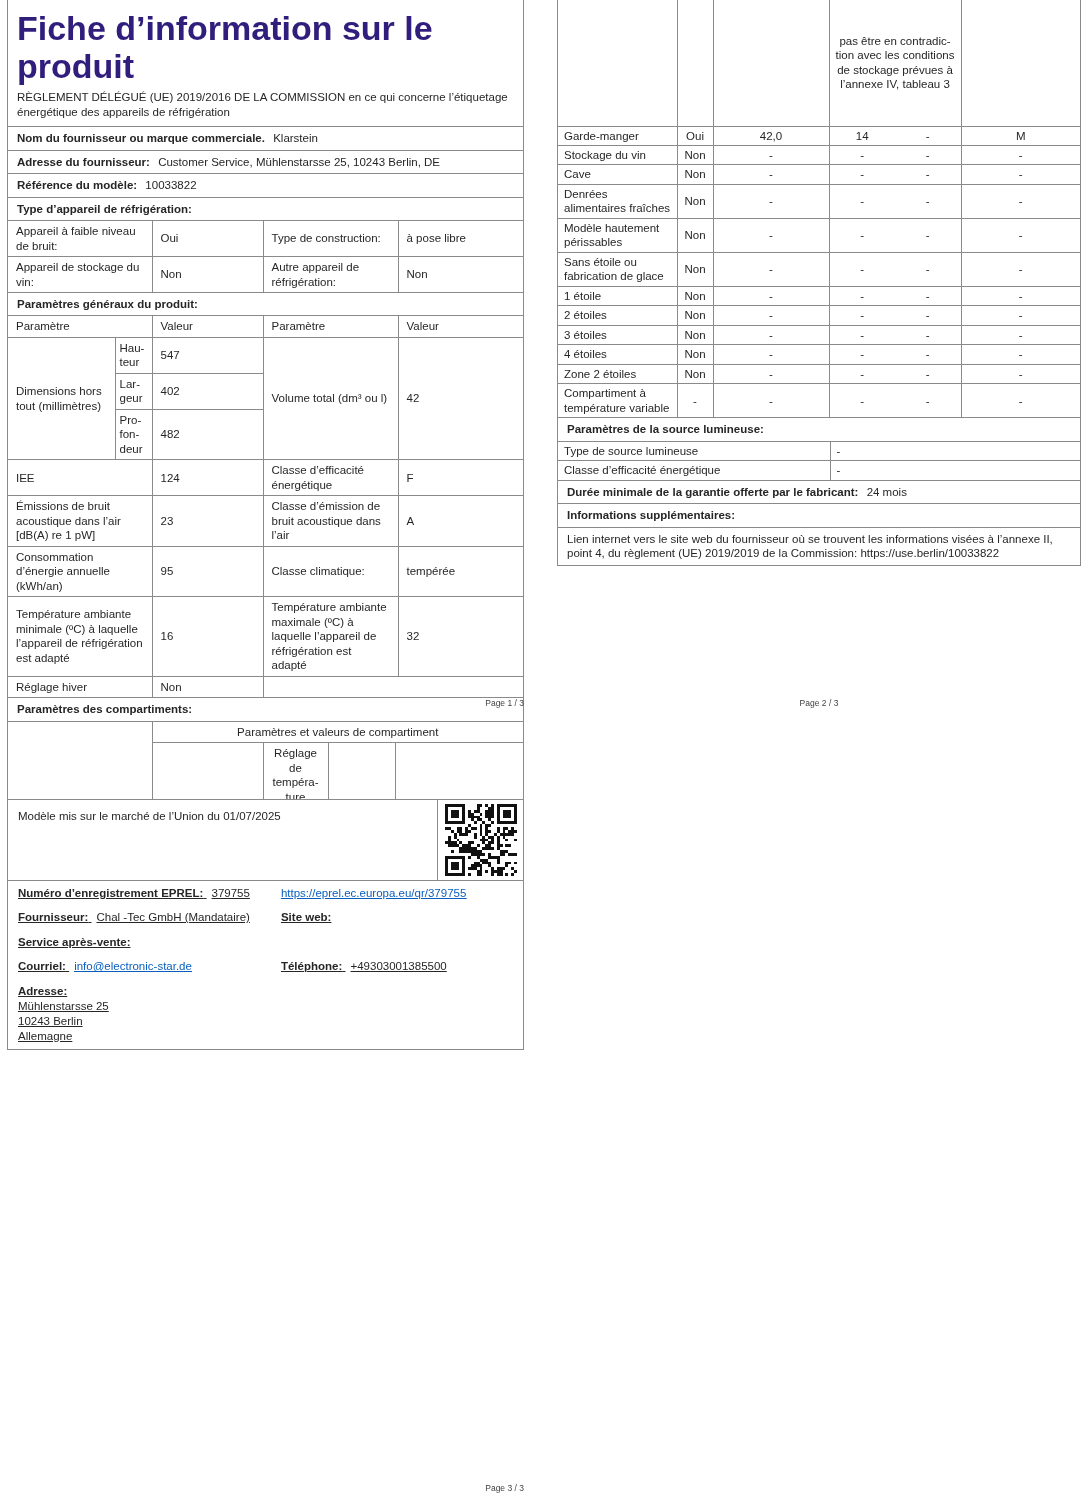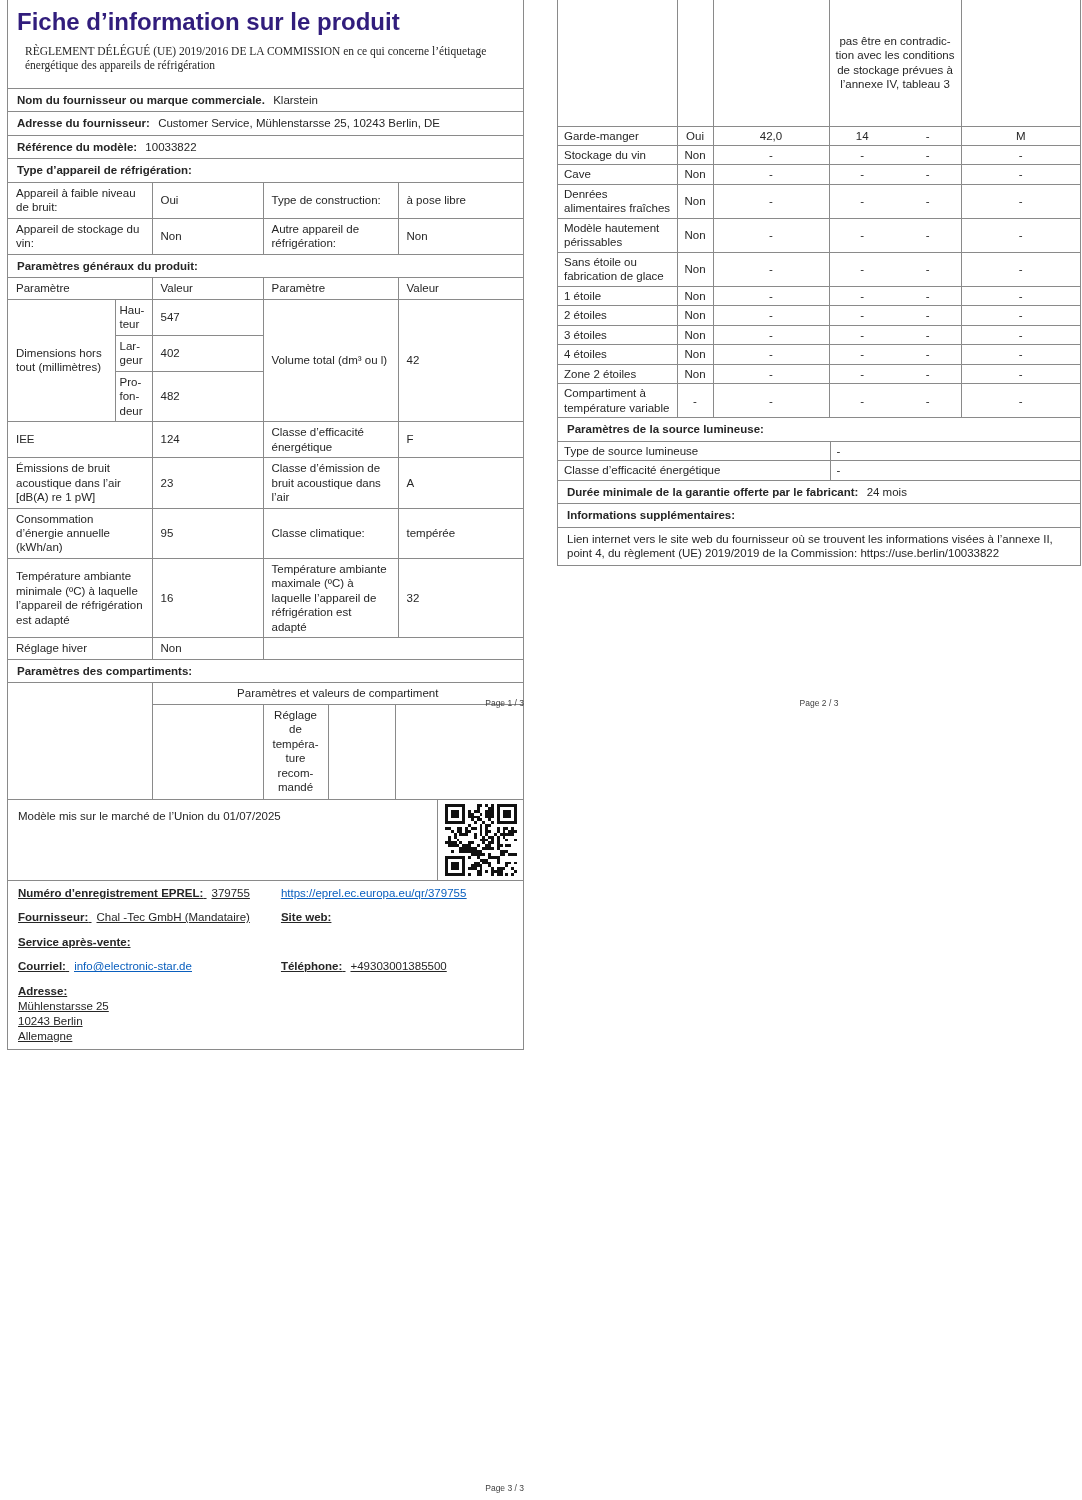--- a/index.html
+++ b/index.html
@@ -9,23 +9,23 @@
     font-family:"Liberation Sans", sans-serif; font-size:11.5px; line-height:1.26; color:#262626;
   }
   .page { position:absolute; background:#fff; }
   #p1 { left:7px; top:0; width:517px; border-left:1px solid #8a8a8a; border-right:1px solid #8a8a8a; }
   #p2 { left:557px; top:0; width:524px; border-left:1px solid #8a8a8a; border-right:1px solid #8a8a8a; }
   #p3 { left:7px; top:799px; width:517px; border:1px solid #8a8a8a; }
 
   .sep { border-bottom:1px solid #8a8a8a; }
   .pad { padding:4px 9px; }
   .bold { font-weight:bold; }
-  h1 { margin:3px 0 5px; font-size:24px; line-height:1.12; font-weight:bold; color:#311d7c; }
+  h1 { margin:3px 0 5px; font-size:34px; line-height:1.12; font-weight:bold; color:#311d7c; }
   .title-block { padding:6px 9px 7px; }
-  .subtitle { margin:8px;font-family:Liberation Serif, serif; }
+  .subtitle { margin:0; }
 
   table { border-collapse:collapse; width:100%; table-layout:fixed; border:hidden; }
   td { border:1px solid #8a8a8a; padding:3px 8px; vertical-align:middle; word-wrap:break-word; }
   .center { text-align:center; }
   .prewrap { white-space:pre-line; }
   .subdim { padding:3px 4px; }
   .tallrow td { height:158px; }
   .hdr-cont { height:126px; padding:4px 22px; }
   #p2 td { padding:2px 6px; }
   td.nbr { border-right:hidden; }

